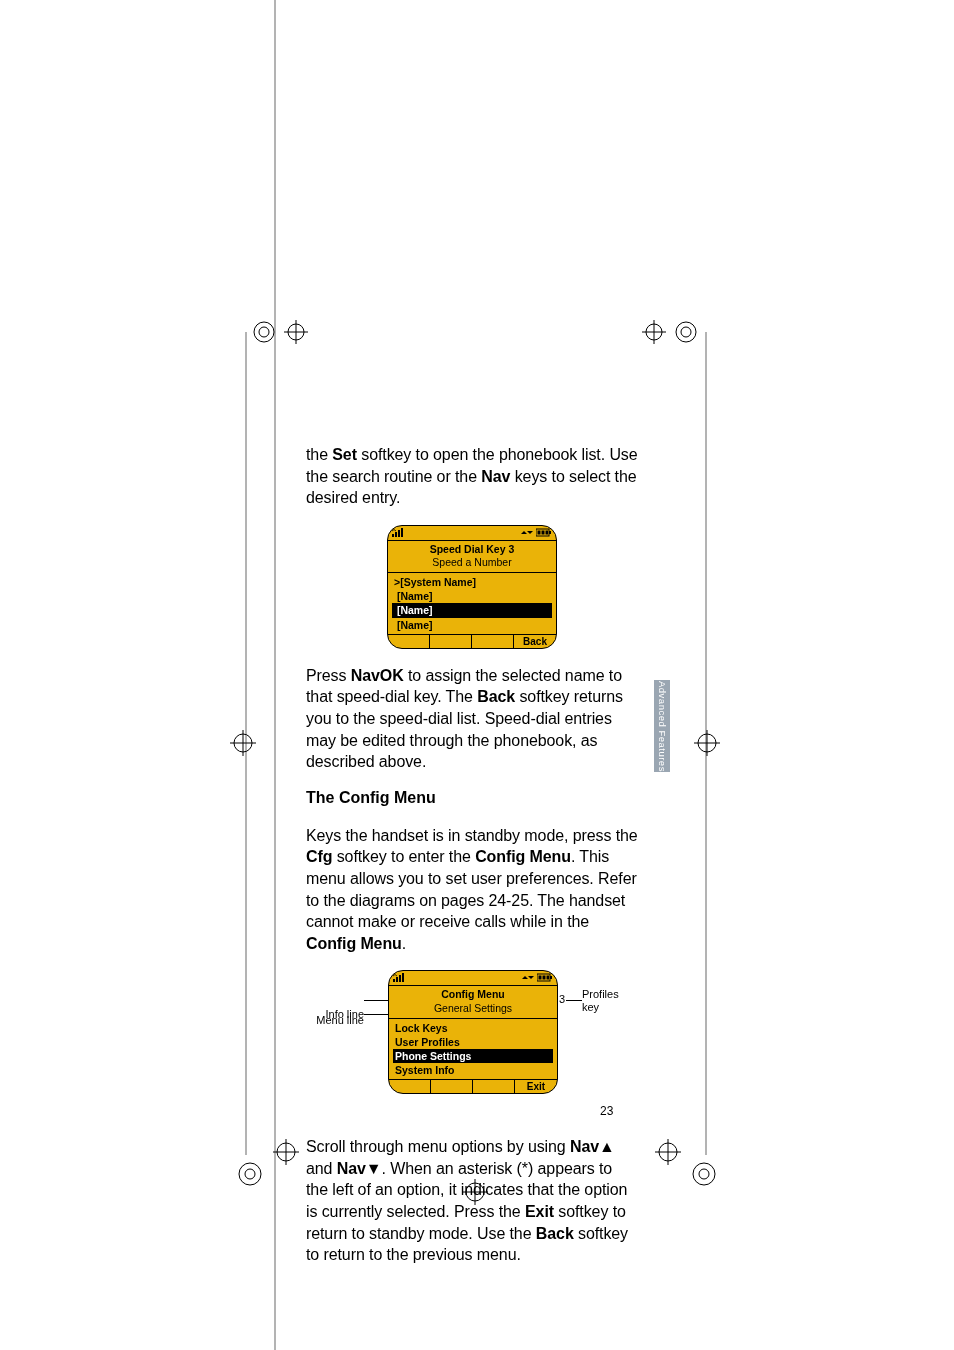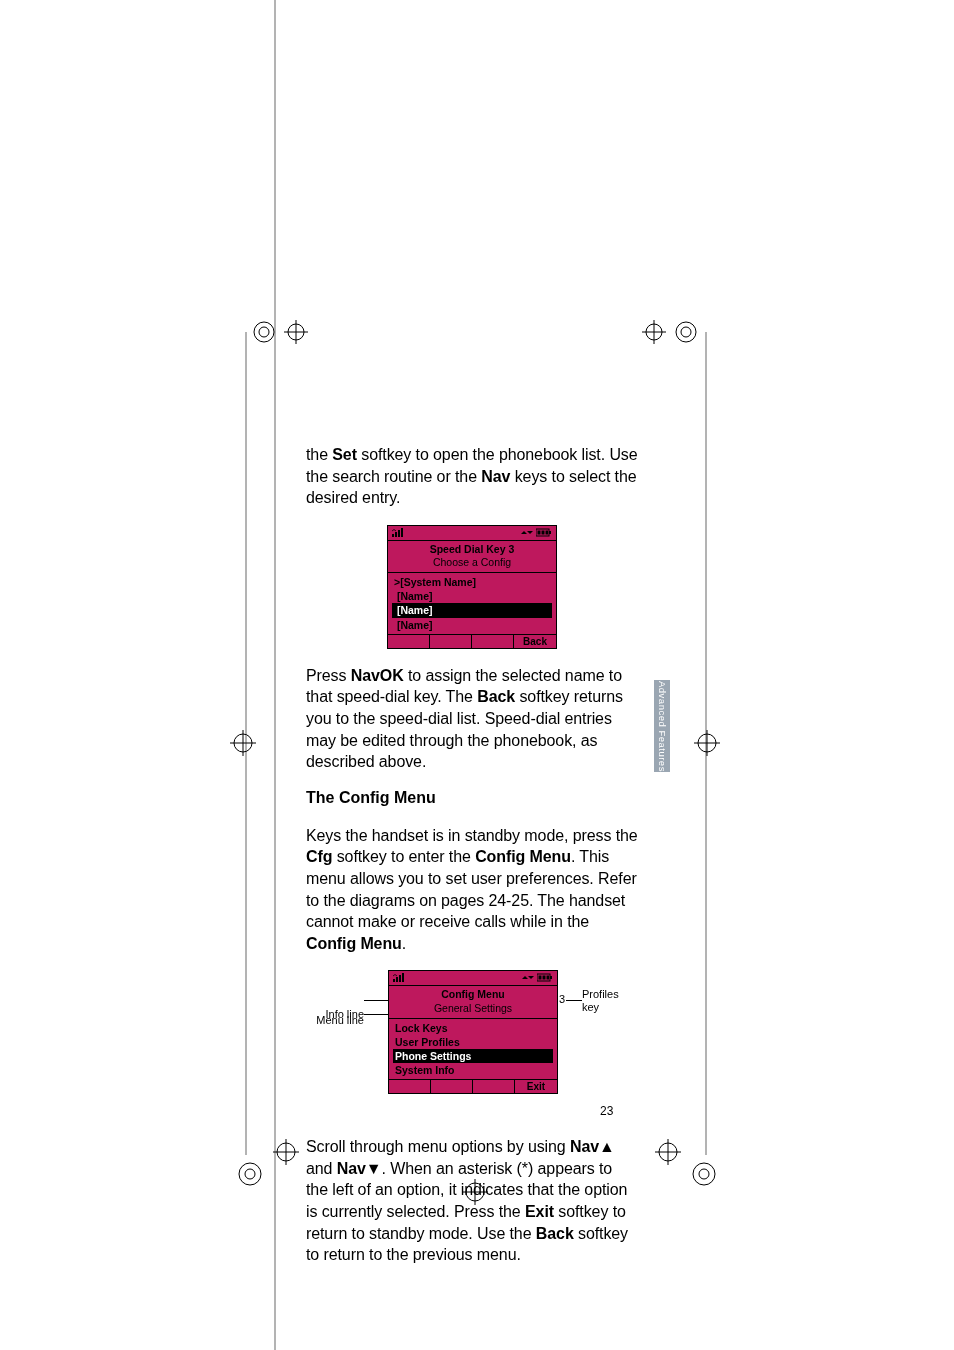--- a/index.html
+++ b/index.html
@@ -29,22 +29,22 @@
     font-size: 16px;
     margin-top: 14px;
     margin-bottom: 18px;
   }
   .screen-wrap {
     margin: 10px auto 10px auto;
   }
   .screen {
     width: 168px;
     border: 1px solid #000;
-    border-radius: 0;
-    background: #be185d;
+    border-radius: 15px;
+    background: #eab308;
     font-size: 10.5px;
     font-family: Arial, sans-serif;
   }
   .statusbar {
     display: flex;
     justify-content: space-between;
     align-items: center;
     padding: 2px 4px 1px 4px;
     font-size: 9px;
     border-bottom: 1px solid #000;
@@ -175,21 +175,21 @@
                 <rect x="13" y="3" width="2" height="3" fill="#000"></rect>
                 <rect x="1.5" y="2.5" width="3" height="4" fill="#000"></rect>
                 <rect x="5.5" y="2.5" width="3" height="4" fill="#000"></rect>
                 <rect x="9.5" y="2.5" width="2.5" height="4" fill="#000"></rect>
               </svg>
           </span>
         </span>
       </div>
       <div class="header-lines">
         <div class="title">Speed Dial Key 3</div>
-        <div>Choose a Config</div>
+        <div>Speed a Number</div>
       </div>
       <div class="list">
         <div class="row">&gt;[System Name]</div>
         <div class="row"> [Name]</div>
         <div class="row hl"> [Name]</div>
         <div class="row"> [Name]</div>
       </div>
       <div class="softkeys">
         <div></div>
         <div></div>

